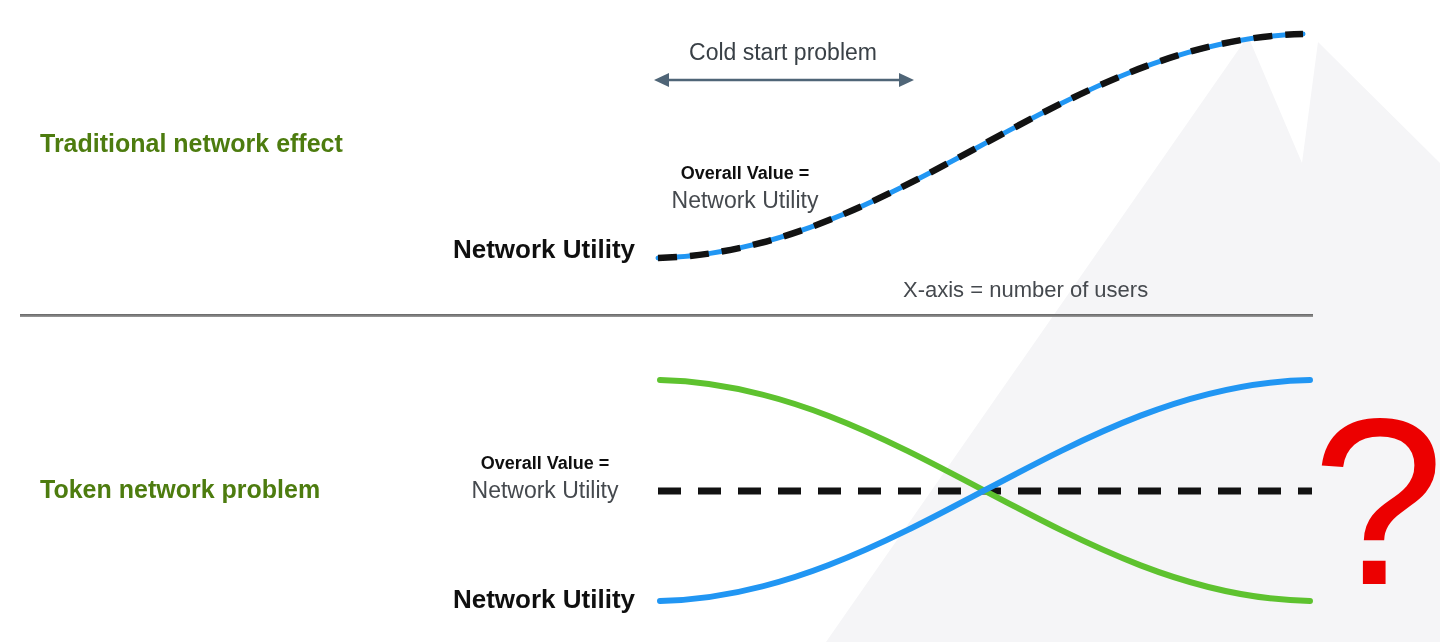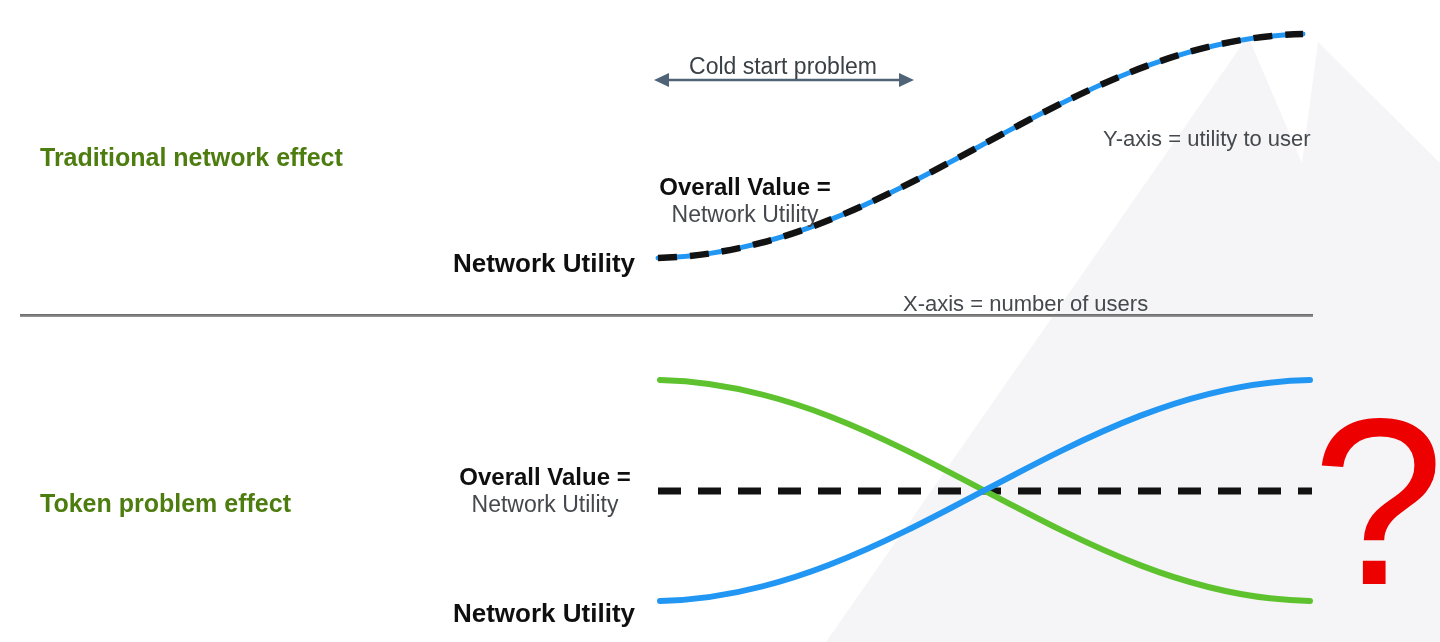--- a/index.html
+++ b/index.html
@@ -3,35 +3,35 @@
 <meta charset="utf-8">
 <style>
   html,body{margin:0;padding:0;background:#ffffff;}
   .stage{
     position:relative;width:1440px;height:642px;background:#ffffff;
     overflow:hidden;
     font-family:"Liberation Sans","DejaVu Sans",sans-serif;
     color:#101010;
   }
   .stage svg{position:absolute;left:0;top:0;width:1440px;height:642px;}
-  .abs{position:absolute;margin-top:14px;}
+  .abs{position:absolute;}
   .section-title{
     font-size:25px;font-weight:bold;line-height:38px;color:#4d7c0f;white-space:nowrap;
   }
   .bold-label{
     font-size:26px;font-weight:bold;line-height:30px;color:#0f0f0f;white-space:nowrap;
   }
   .gray-text{
     font-size:22px;font-weight:normal;color:#45494e;line-height:26px;white-space:nowrap;
   }
   .cold-label{
     font-size:23px;color:#394046;line-height:26px;text-align:center;
   }
   .ov-block{text-align:center;}
-  .ov-block .bold-line{font-size:24px;font-weight:bold;line-height:28px;color:#0f0f0f;}
+  .ov-block .bold-line{font-size:18px;font-weight:bold;line-height:28px;color:#0f0f0f;}
   .ov-block .sub-line{font-size:23px;color:#45494e;line-height:27px;}
   .right-align{text-align:right;}
   .divider{
     position:absolute;left:20px;top:314px;width:1293px;height:3px;
     background:linear-gradient(#646464,#9c9c9c);
   }
   .qmark{
     position:absolute;left:1312px;top:383px;width:126px;
     font-size:238px;line-height:1;font-weight:normal;color:#ec0000;text-align:center;
   }
@@ -68,25 +68,24 @@
 
   <div class="abs cold-label" style="left:658px;top:39px;width:250px;">Cold start problem</div>
 
   <div class="abs ov-block" style="left:600px;top:159px;width:290px;">
     <div class="bold-line">Overall Value =</div>
     <div class="sub-line">Network Utility</div>
   </div>
 
   <div class="abs bold-label right-align" style="left:380px;top:234px;width:255px;">Network Utility</div>
 
-  <div class="abs gray-text" style="left:1103px;top:112px;">Y-axis = utility to user</div>
 
   <div class="abs gray-text" style="left:903px;top:277px;">X-axis = number of users</div>
 
-  <div class="abs section-title" style="left:40px;top:470px;">Token problem effect</div>
+  <div class="abs section-title" style="left:40px;top:470px;">Token network problem</div>
 
 
   <div class="abs ov-block" style="left:420px;top:449px;width:250px;">
     <div class="bold-line">Overall Value =</div>
     <div class="sub-line">Network Utility</div>
   </div>
 
   <div class="abs bold-label right-align" style="left:380px;top:584px;width:255px;">Network Utility</div>
 
   <div class="qmark">?</div>

